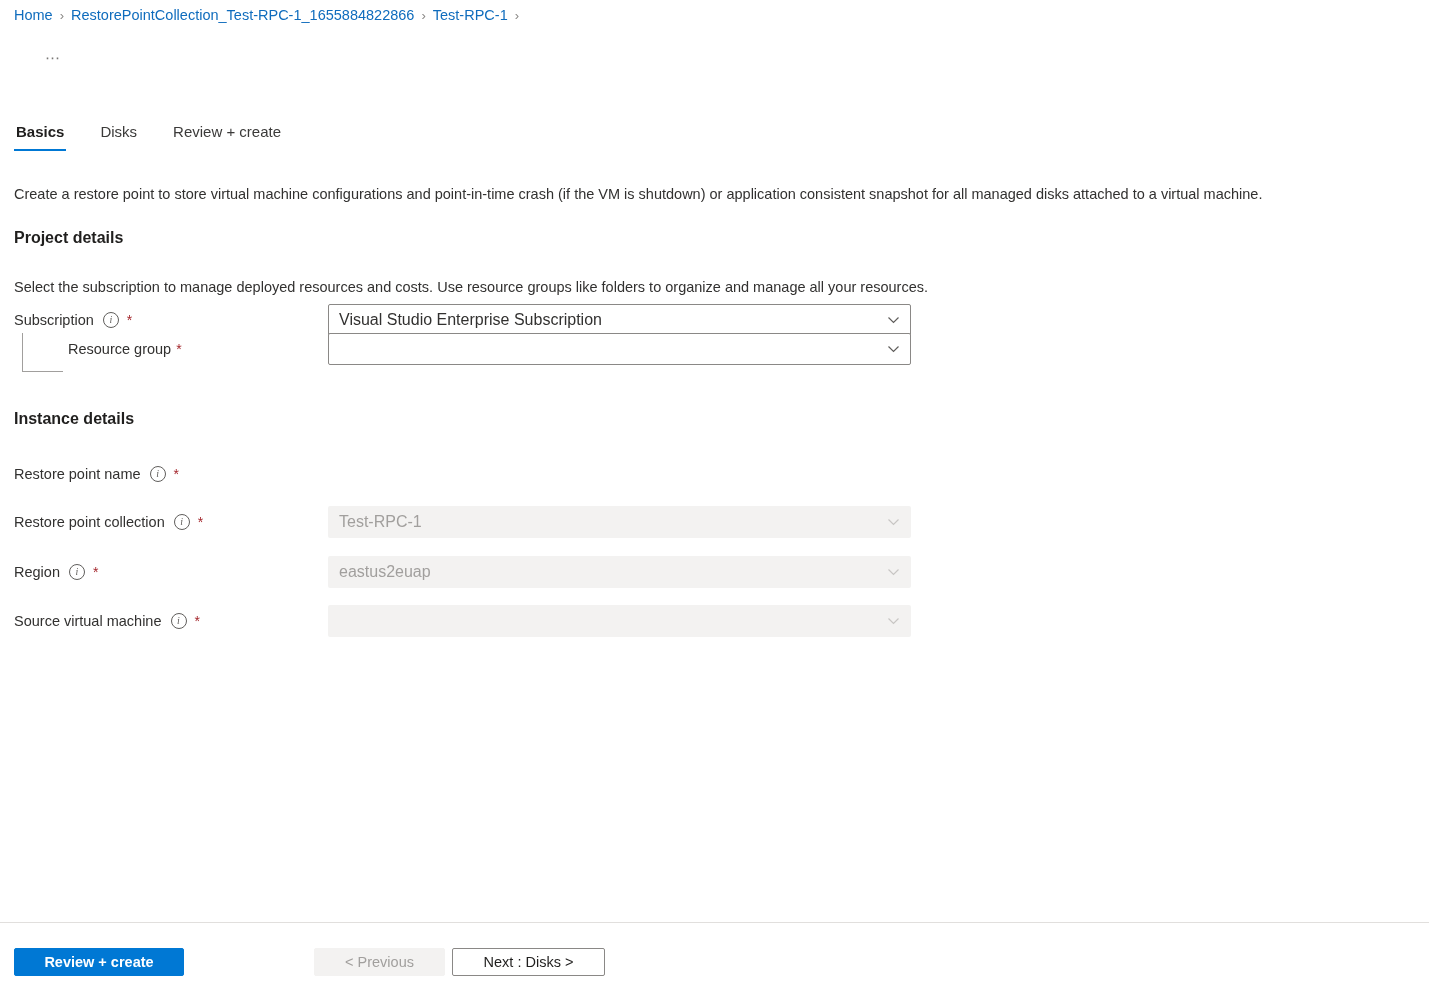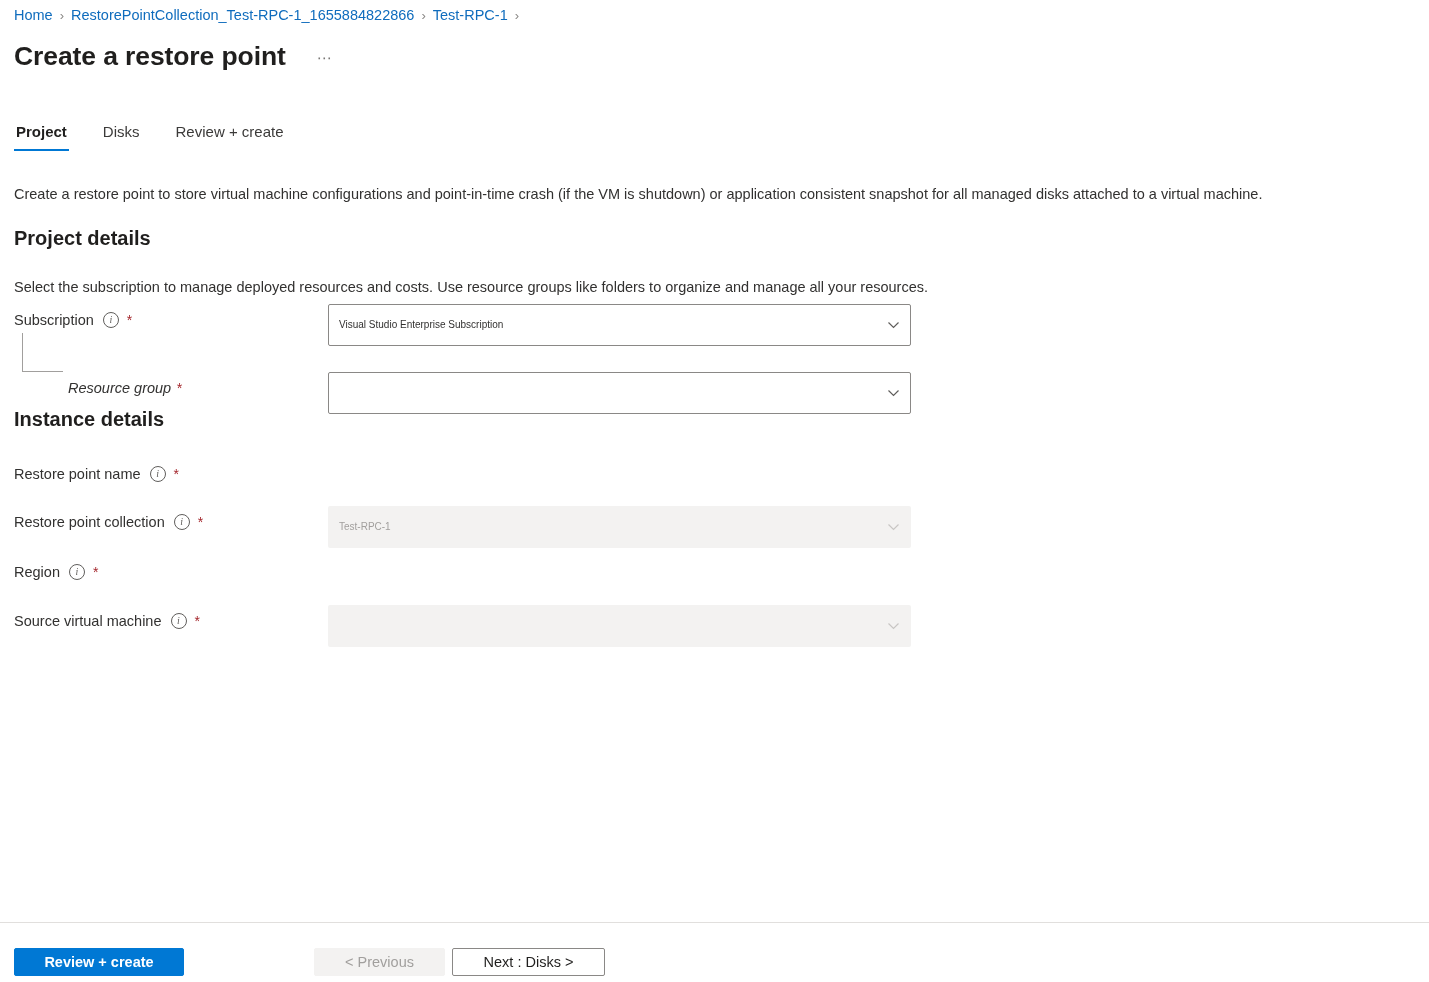--- a/index.html
+++ b/index.html
@@ -105,21 +105,21 @@
     left: 14px;
     top: 184px;
     font-size: 14.5px;
     color: #323130;
     line-height: 20px;
     white-space: nowrap;
   }
   .section-heading {
     position: absolute;
     left: 14px;
-    font-size: 20px;
+    font-size: 16px;
     font-weight: 700;
     color: #201f1e;
     line-height: 20px;
   }
   #project-details-heading { top: 228px; }
   #instance-details-heading { top: 409px; }
 
   .helper-text {
     position: absolute;
     left: 14px;
@@ -178,25 +178,25 @@
     align-self: center;
   }
   .field-label.indented .req-star { margin-left: 5px; }
 
   
   .control {
     position: absolute;
     left: 328px;
     top: 0;
     width: 583px;
-    height: 42px;
+    height: 32px;
     box-sizing: border-box;
     display: flex;
     align-items: center;
-    font-size: 10px;
+    font-size: 16px;
   }
   .control.dropdown {
     border: 1px solid #8a8886;
     background: #ffffff;
     border-radius: 2px;
     cursor: pointer;
     padding: 0 32px 0 10px;
     color: #323130;
   }
   .control.dropdown.disabled {
@@ -303,26 +303,25 @@
 <nav class="breadcrumb">
   <span class="crumb-link">Home</span>
   <span class="crumb-sep">›</span>
   <span class="crumb-link">RestorePointCollection_Test-RPC-1_1655884822866</span>
   <span class="crumb-sep">›</span>
   <span class="crumb-link">Test-RPC-1</span>
   <span class="crumb-sep">›</span>
 </nav>
 
 <div class="title-row">
-  <h1 class="page-title">Create a restore point</h1>
   <span class="title-ellipsis">⋯</span>
 </div>
 
 <div class="tabs">
-  <div class="tab active">Project</div>
+  <div class="tab active">Basics</div>
   <div class="tab">Disks</div>
   <div class="tab">Review + create</div>
 </div>
 
 <div class="intro-text">Create a restore point to store virtual machine configurations and point-in-time crash (if the VM is shutdown) or application consistent snapshot for all managed disks attached to a virtual machine.</div>
 
 <div class="section-heading" id="project-details-heading">Project details</div>
 <div class="helper-text">Select the subscription to manage deployed resources and costs. Use resource groups like folders to organize and manage all your resources.</div>
 
 <div class="field-row" style="top:304px;">
@@ -336,21 +335,21 @@
     <span class="chevron">
       <svg width="13" height="13" viewBox="0 0 13 13">
           <path d="M1.5 4 L6.5 9 L11.5 4" fill="none" stroke="#605e5c" stroke-width="1.2"></path>
         </svg>
     </span>
   </div>
 </div>
 
 <div class="connector"></div>
 
-<div class="field-row" style="top:372px;font-style:italic;">
+<div class="field-row" style="top:333px;">
   <div class="field-label indented">
     <span class="label-text">Resource group</span>
     <span class="req-star">*</span>
   </div>
   <div class="control dropdown">
     <span class="value"></span>
     <span class="chevron">
       <svg width="13" height="13" viewBox="0 0 13 13">
           <path d="M1.5 4 L6.5 9 L11.5 4" fill="none" stroke="#605e5c" stroke-width="1.2"></path>
         </svg>
@@ -383,20 +382,28 @@
     </span>
   </div>
 </div>
 
 <div class="field-row" style="top:556px;">
   <div class="field-label">
     <span class="label-text">Region</span>
     <span class="info-icon">i</span>
     <span class="req-star">*</span>
   </div>
+  <div class="control dropdown disabled">
+    <span class="value">eastus2euap</span>
+    <span class="chevron">
+      <svg width="13" height="13" viewBox="0 0 13 13">
+          <path d="M1.5 4 L6.5 9 L11.5 4" fill="none" stroke="#c8c6c4" stroke-width="1.2"></path>
+        </svg>
+    </span>
+  </div>
 </div>
 
 <div class="field-row" style="top:605px;">
   <div class="field-label">
     <span class="label-text">Source virtual machine</span>
     <span class="info-icon">i</span>
     <span class="req-star">*</span>
   </div>
   <div class="control dropdown disabled">
     <span class="value"></span>

